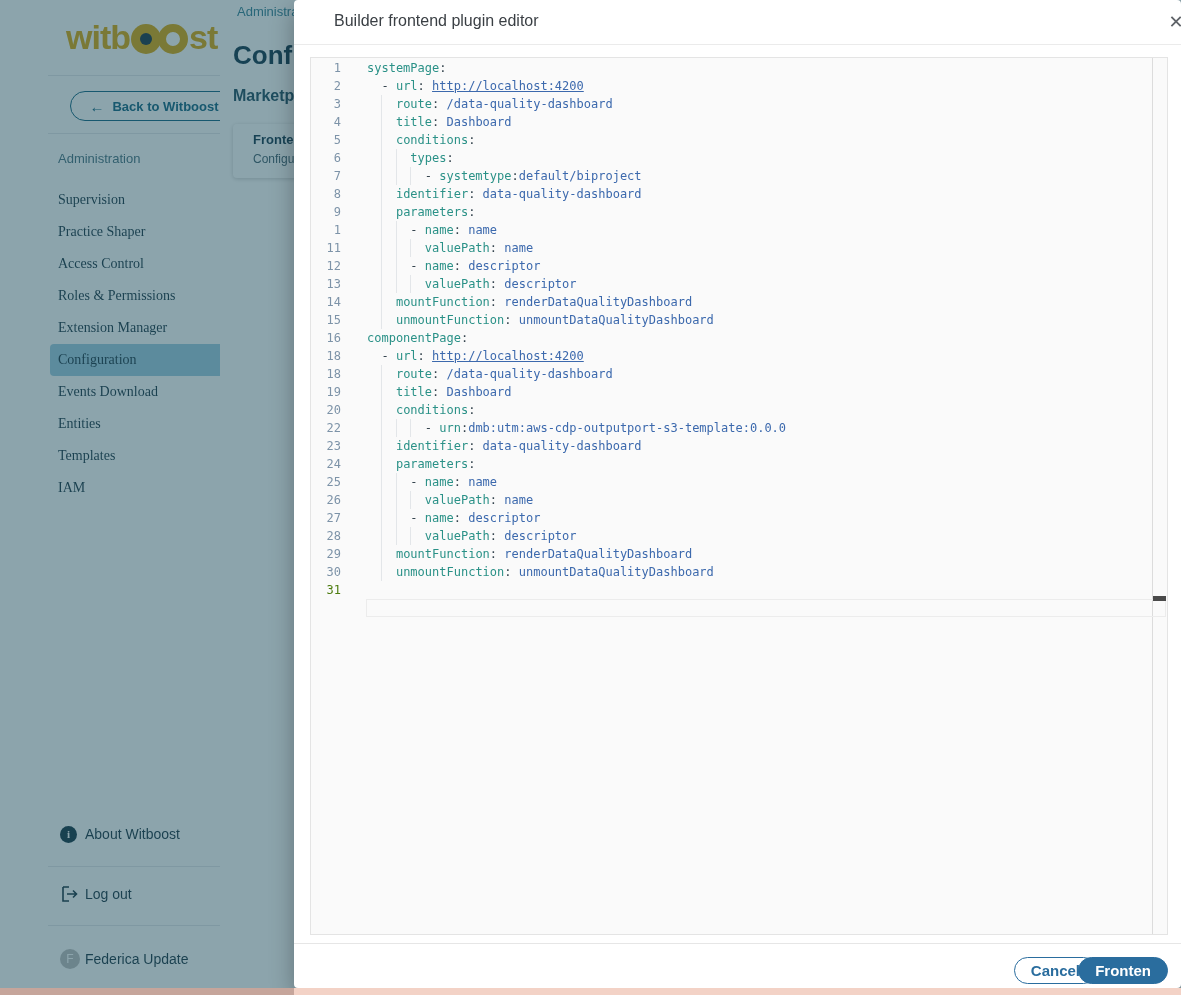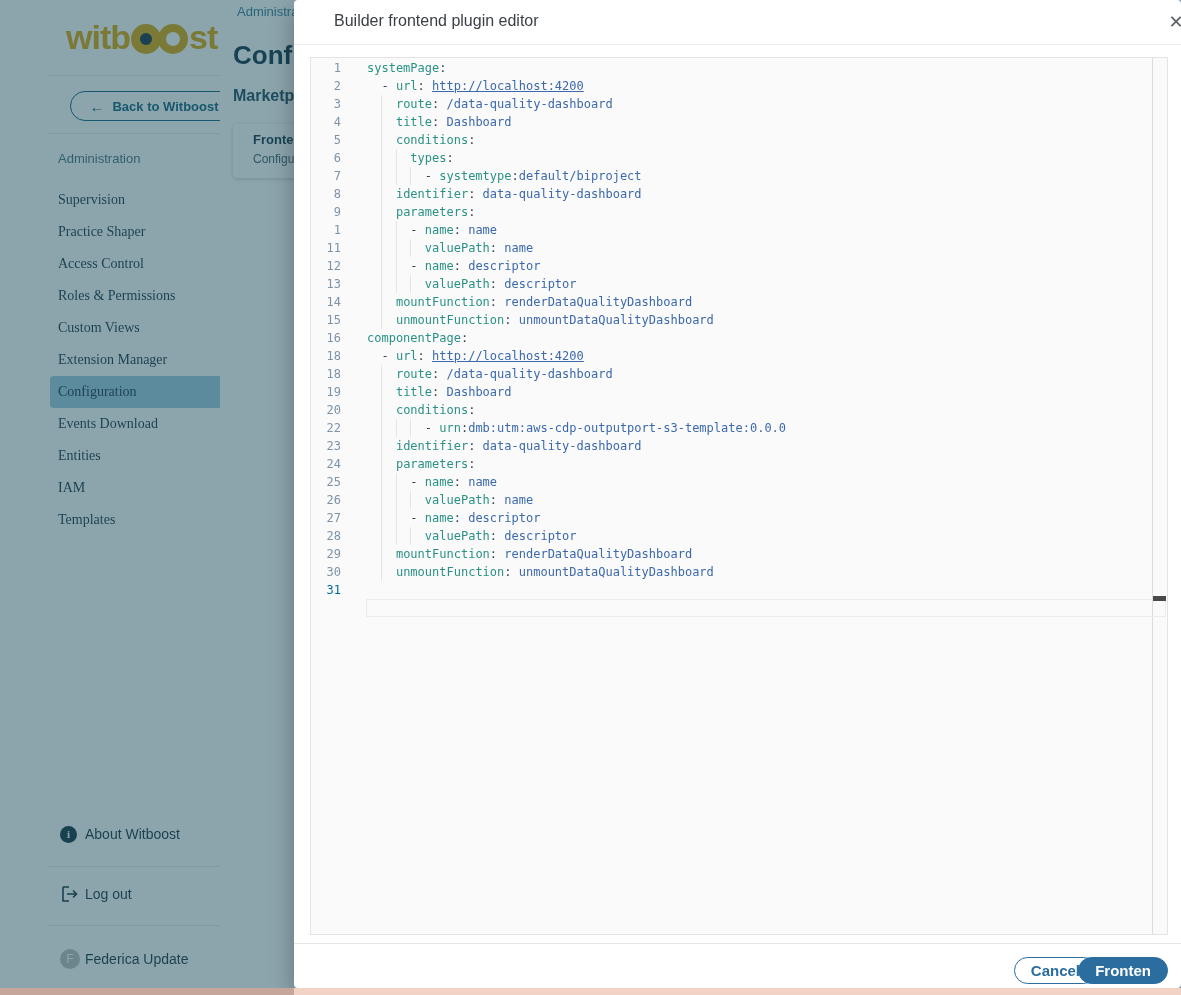--- a/index.html
+++ b/index.html
@@ -74,21 +74,21 @@
           border:1px solid #e4e4e4; background:#fafafa; overflow:hidden;
           font-family:"DejaVu Sans Mono", monospace; font-size:12px; }
   .ruler { position:absolute; top:0; bottom:0; right:14px; width:1px; background:#dcdcdc; }
   .ruler-cursor { position:absolute; right:1px; width:13px; height:5px; top:538px; background:#4a4a4a; }
   .active-box { position:absolute; left:55px; right:1px; top:541px; height:18px;
           border:1px solid #ececec; }
   .lines { position:absolute; left:0; top:1px; right:15px; }
   .cm-line { position:relative; height:18px; line-height:18px; padding-left:56px; white-space:pre; }
   .cm-line .ln { position:absolute; left:0; top:0; width:40px; padding-right:10px; text-align:right;
           color:var(--line-number,#7d93a8); }
-  .cm-line.active .ln { color:#0369a1; }
+  .cm-line.active .ln { color:#4d7c0f; }
   .cm-line .g { position:absolute; top:0; height:18px; width:1px; background:#e3e6e9; }
   .cm-line pre { display:inline; font:inherit; }
   .tok-key { color:var(--key-color,#2a9187); }
   .tok-val { color:var(--value-color,#3c69ad); }
   .tok-url { color:var(--value-color,#3c69ad); text-decoration:underline; }
   .tok-colon { color:#36454f; }
   .tok-dash { color:#36454f; }
 
   
   .modal-fdiv { position:absolute; left:0; top:943px; width:100%; height:1px; background:#e6e6e6; }
@@ -127,27 +127,26 @@
       </button>
       <div class="sb-divider" style="top:133px"></div>
 
       <div class="sb-section">Administration</div>
 
       <div class="nav">
           <div class="nav-item">Supervision</div>
           <div class="nav-item">Practice Shaper</div>
           <div class="nav-item">Access Control</div>
           <div class="nav-item">Roles &amp; Permissions</div>
-          <div class="nav-item">Custom Views</div>
           <div class="nav-item">Extension Manager</div>
           <div class="nav-item selected">Configuration</div>
           <div class="nav-item">Events Download</div>
           <div class="nav-item">Entities</div>
+          <div class="nav-item">Templates</div>
           <div class="nav-item">IAM</div>
-          <div class="nav-item">Templates</div>
         </div>
 
       <div class="sb-footer-row" style="top:820px">
         <span class="info-icon">i</span>
         <span class="txt">About Witboost</span>
       </div>
       <div class="sb-divider" style="top:866px"></div>
 
       <div class="sb-footer-row" style="top:880px">
         <svg class="logout-icon" viewBox="0 0 18 18">

